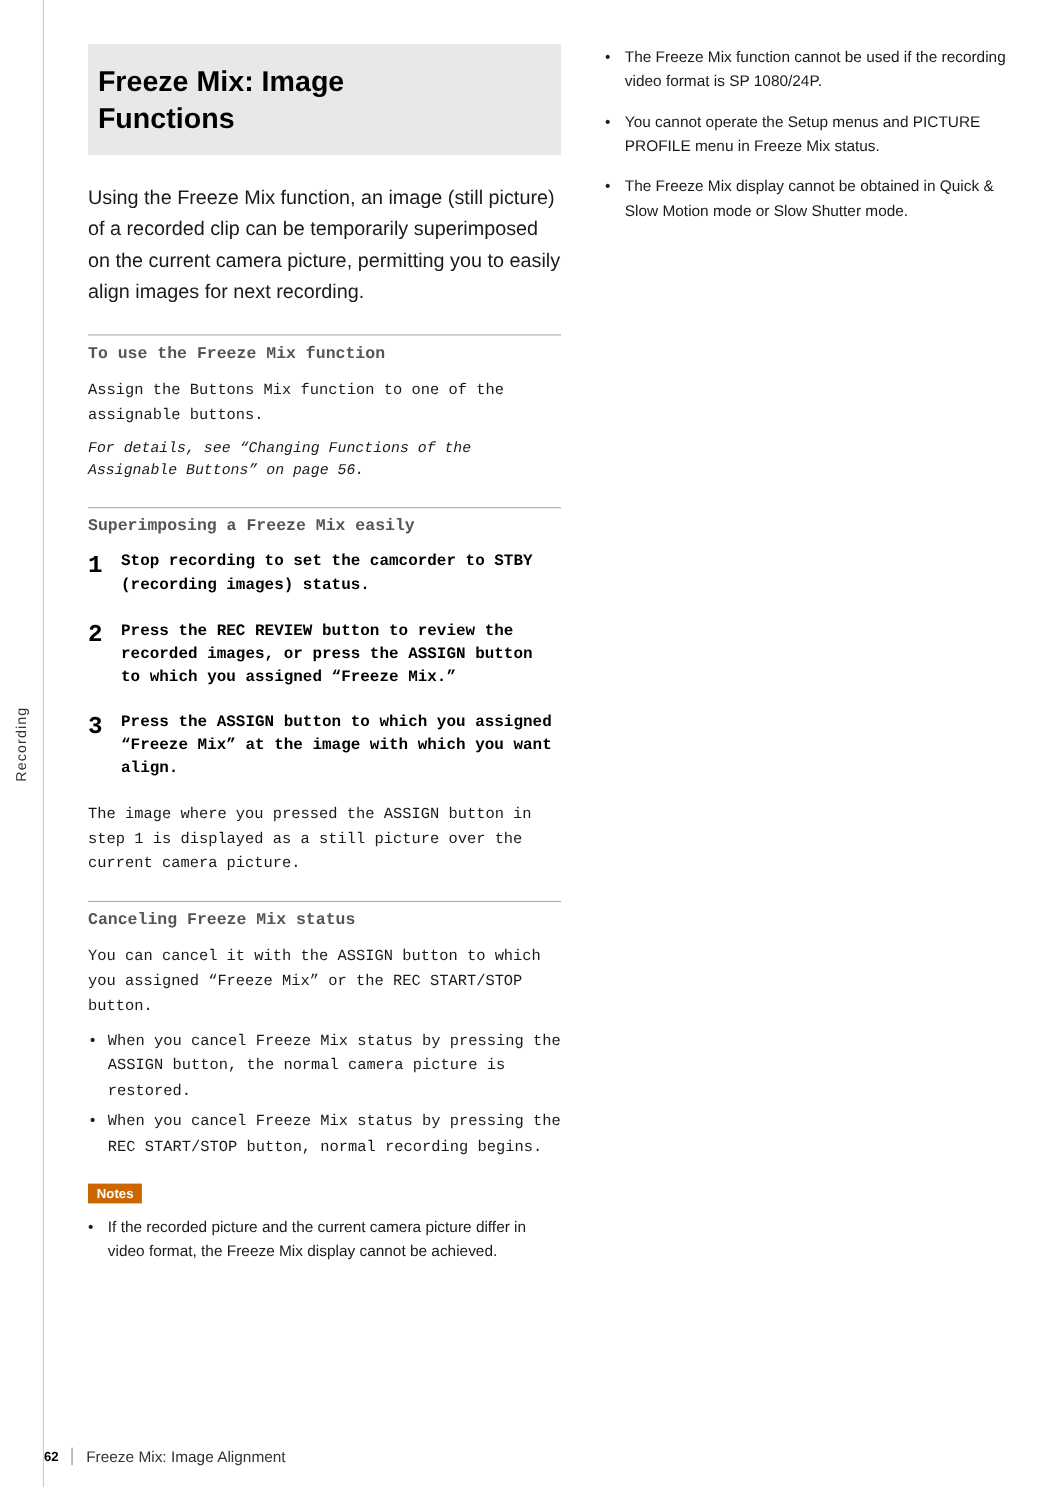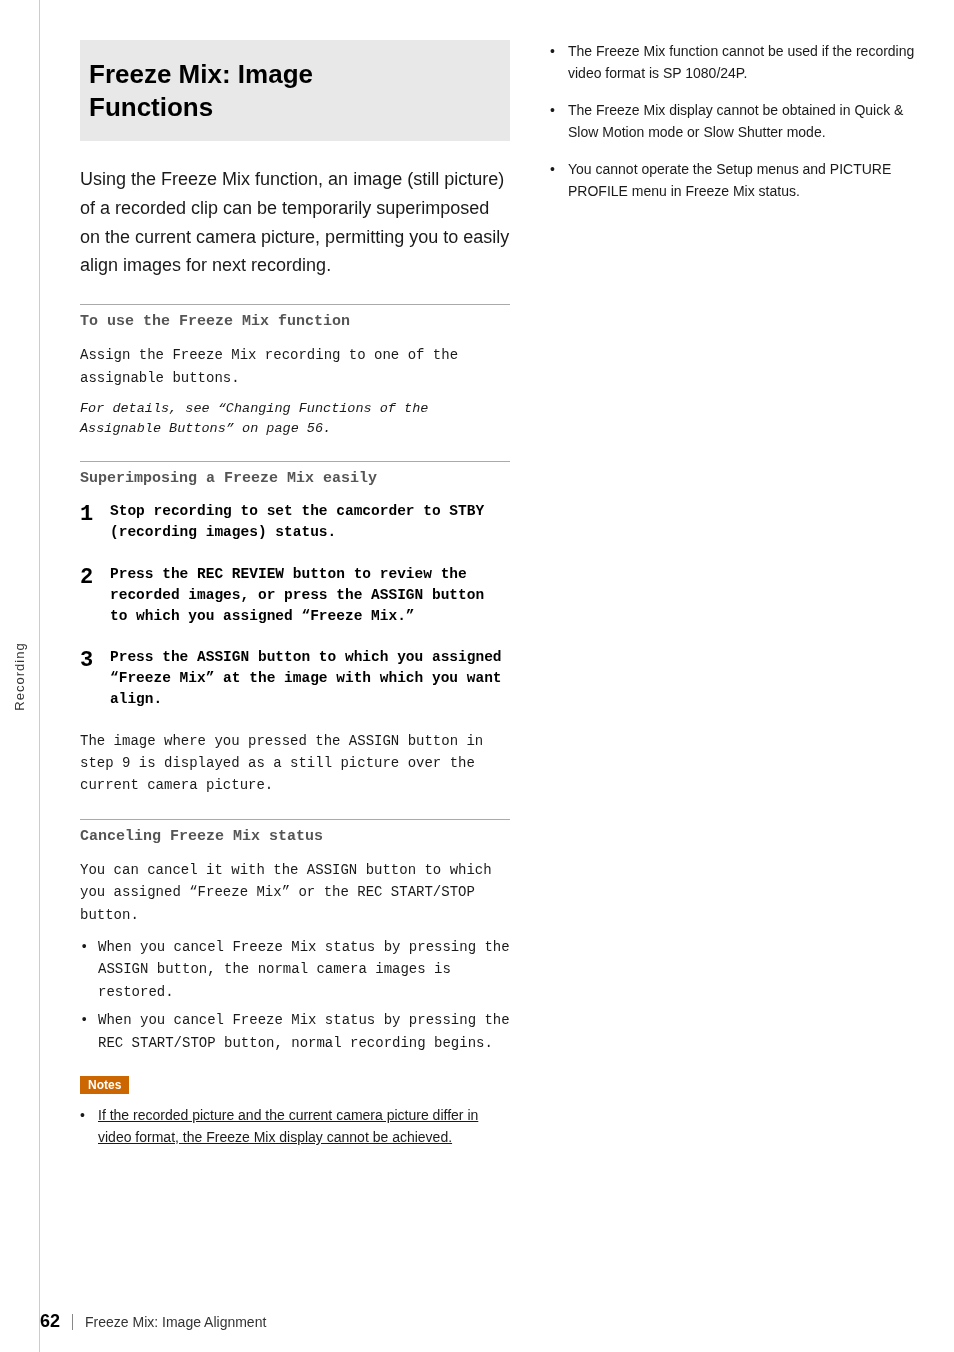--- a/index.html
+++ b/index.html
@@ -180,21 +180,20 @@
       background: #cc6600;
       color: #ffffff;
       font-size: 12px;
       font-weight: bold;
       padding: 2px 8px;
       display: inline-block;
       margin-bottom: 10px;
     }
 
     .notes-section {
-      text-decoration: underline;
     }
 
     
     .right-bullet-list {
       list-style: none;
       padding: 0;
       margin: 0;
     }
 
     .right-bullet-list li {
@@ -217,21 +216,21 @@
     .page-footer {
       position: absolute;
       bottom: 20px;
       left: 40px;
       right: 30px;
       display: flex;
       align-items: center;
     }
 
     .page-number {
-      font-size: 18px;
+      font-size: 12px;
       font-weight: bold;
       color: #000000;
       margin-right: 12px;
     }
 
     .footer-separator {
       width: 1px;
       height: 16px;
       background: #888888;
       margin-right: 12px;
@@ -259,21 +258,21 @@
         <h1>
           <span>Freeze Mix: Image</span><br>
           <span>Functions</span>
         </h1>
       </div>
 
       <p class="intro-text">Using the Freeze Mix function, an image (still picture) of a recorded clip can be temporarily superimposed on the current camera picture, permitting you to easily align images for next recording.</p>
 
       <div class="section-block">
         <div class="section-header">To use the Freeze Mix function</div>
-        <p class="body-text">Assign the Freeze Mix recording to one of the assignable buttons.</p>
+        <p class="body-text">Assign the Buttons Mix function to one of the assignable buttons.</p>
         <p class="italic-note">For details, see “Changing Functions of the Assignable Buttons” on page 56.</p>
       </div>
 
       <div class="section-block">
         <div class="section-header">Superimposing a Freeze Mix easily</div>
 
         <div class="step">
           <span class="step-number">1</span>
           <span class="step-text">Stop recording to set the camcorder to STBY (recording images) status.</span>
         </div>
@@ -281,46 +280,46 @@
         <div class="step">
           <span class="step-number">2</span>
           <span class="step-text">Press the REC REVIEW button to review the recorded images, or press the ASSIGN button to which you assigned “Freeze Mix.”</span>
         </div>
 
         <div class="step">
           <span class="step-number">3</span>
           <span class="step-text">Press the ASSIGN button to which you assigned “Freeze Mix” at the image with which you want align.</span>
         </div>
 
-        <p class="step-explanation">The image where you pressed the ASSIGN button in step 9 is displayed as a still picture over the current camera picture.</p>
+        <p class="step-explanation">The image where you pressed the ASSIGN button in step 1 is displayed as a still picture over the current camera picture.</p>
       </div>
 
       <div class="section-block">
         <div class="section-header">Canceling Freeze Mix status</div>
         <p class="body-text">You can cancel it with the ASSIGN button to which you assigned “Freeze Mix” or the REC START/STOP button.</p>
         <ul class="bullet-list">
-          <li>When you cancel Freeze Mix status by pressing the ASSIGN button, the normal camera images is restored.</li>
+          <li>When you cancel Freeze Mix status by pressing the ASSIGN button, the normal camera picture is restored.</li>
           <li>When you cancel Freeze Mix status by pressing the REC START/STOP button, normal recording begins.</li>
         </ul>
       </div>
 
       <div class="notes-section">
         <span class="notes-label">Notes</span>
         <ul class="bullet-list">
           <li>If the recorded picture and the current camera picture differ in video format, the Freeze Mix display cannot be achieved.</li>
         </ul>
       </div>
 
     </div>
 
     <div class="right-column">
       <ul class="right-bullet-list">
         <li>The Freeze Mix function cannot be used if the recording video format is SP 1080/24P.</li>
+        <li>You cannot operate the Setup menus and PICTURE PROFILE menu in Freeze Mix status.</li>
         <li>The Freeze Mix display cannot be obtained in Quick &amp; Slow Motion mode or Slow Shutter mode.</li>
-        <li>You cannot operate the Setup menus and PICTURE PROFILE menu in Freeze Mix status.</li>
       </ul>
     </div>
 
   </div>
 
   <div class="page-footer">
     <span class="page-number">62</span>
     <div class="footer-separator"></div>
     <span class="footer-title">Freeze Mix: Image Alignment</span>
   </div>

